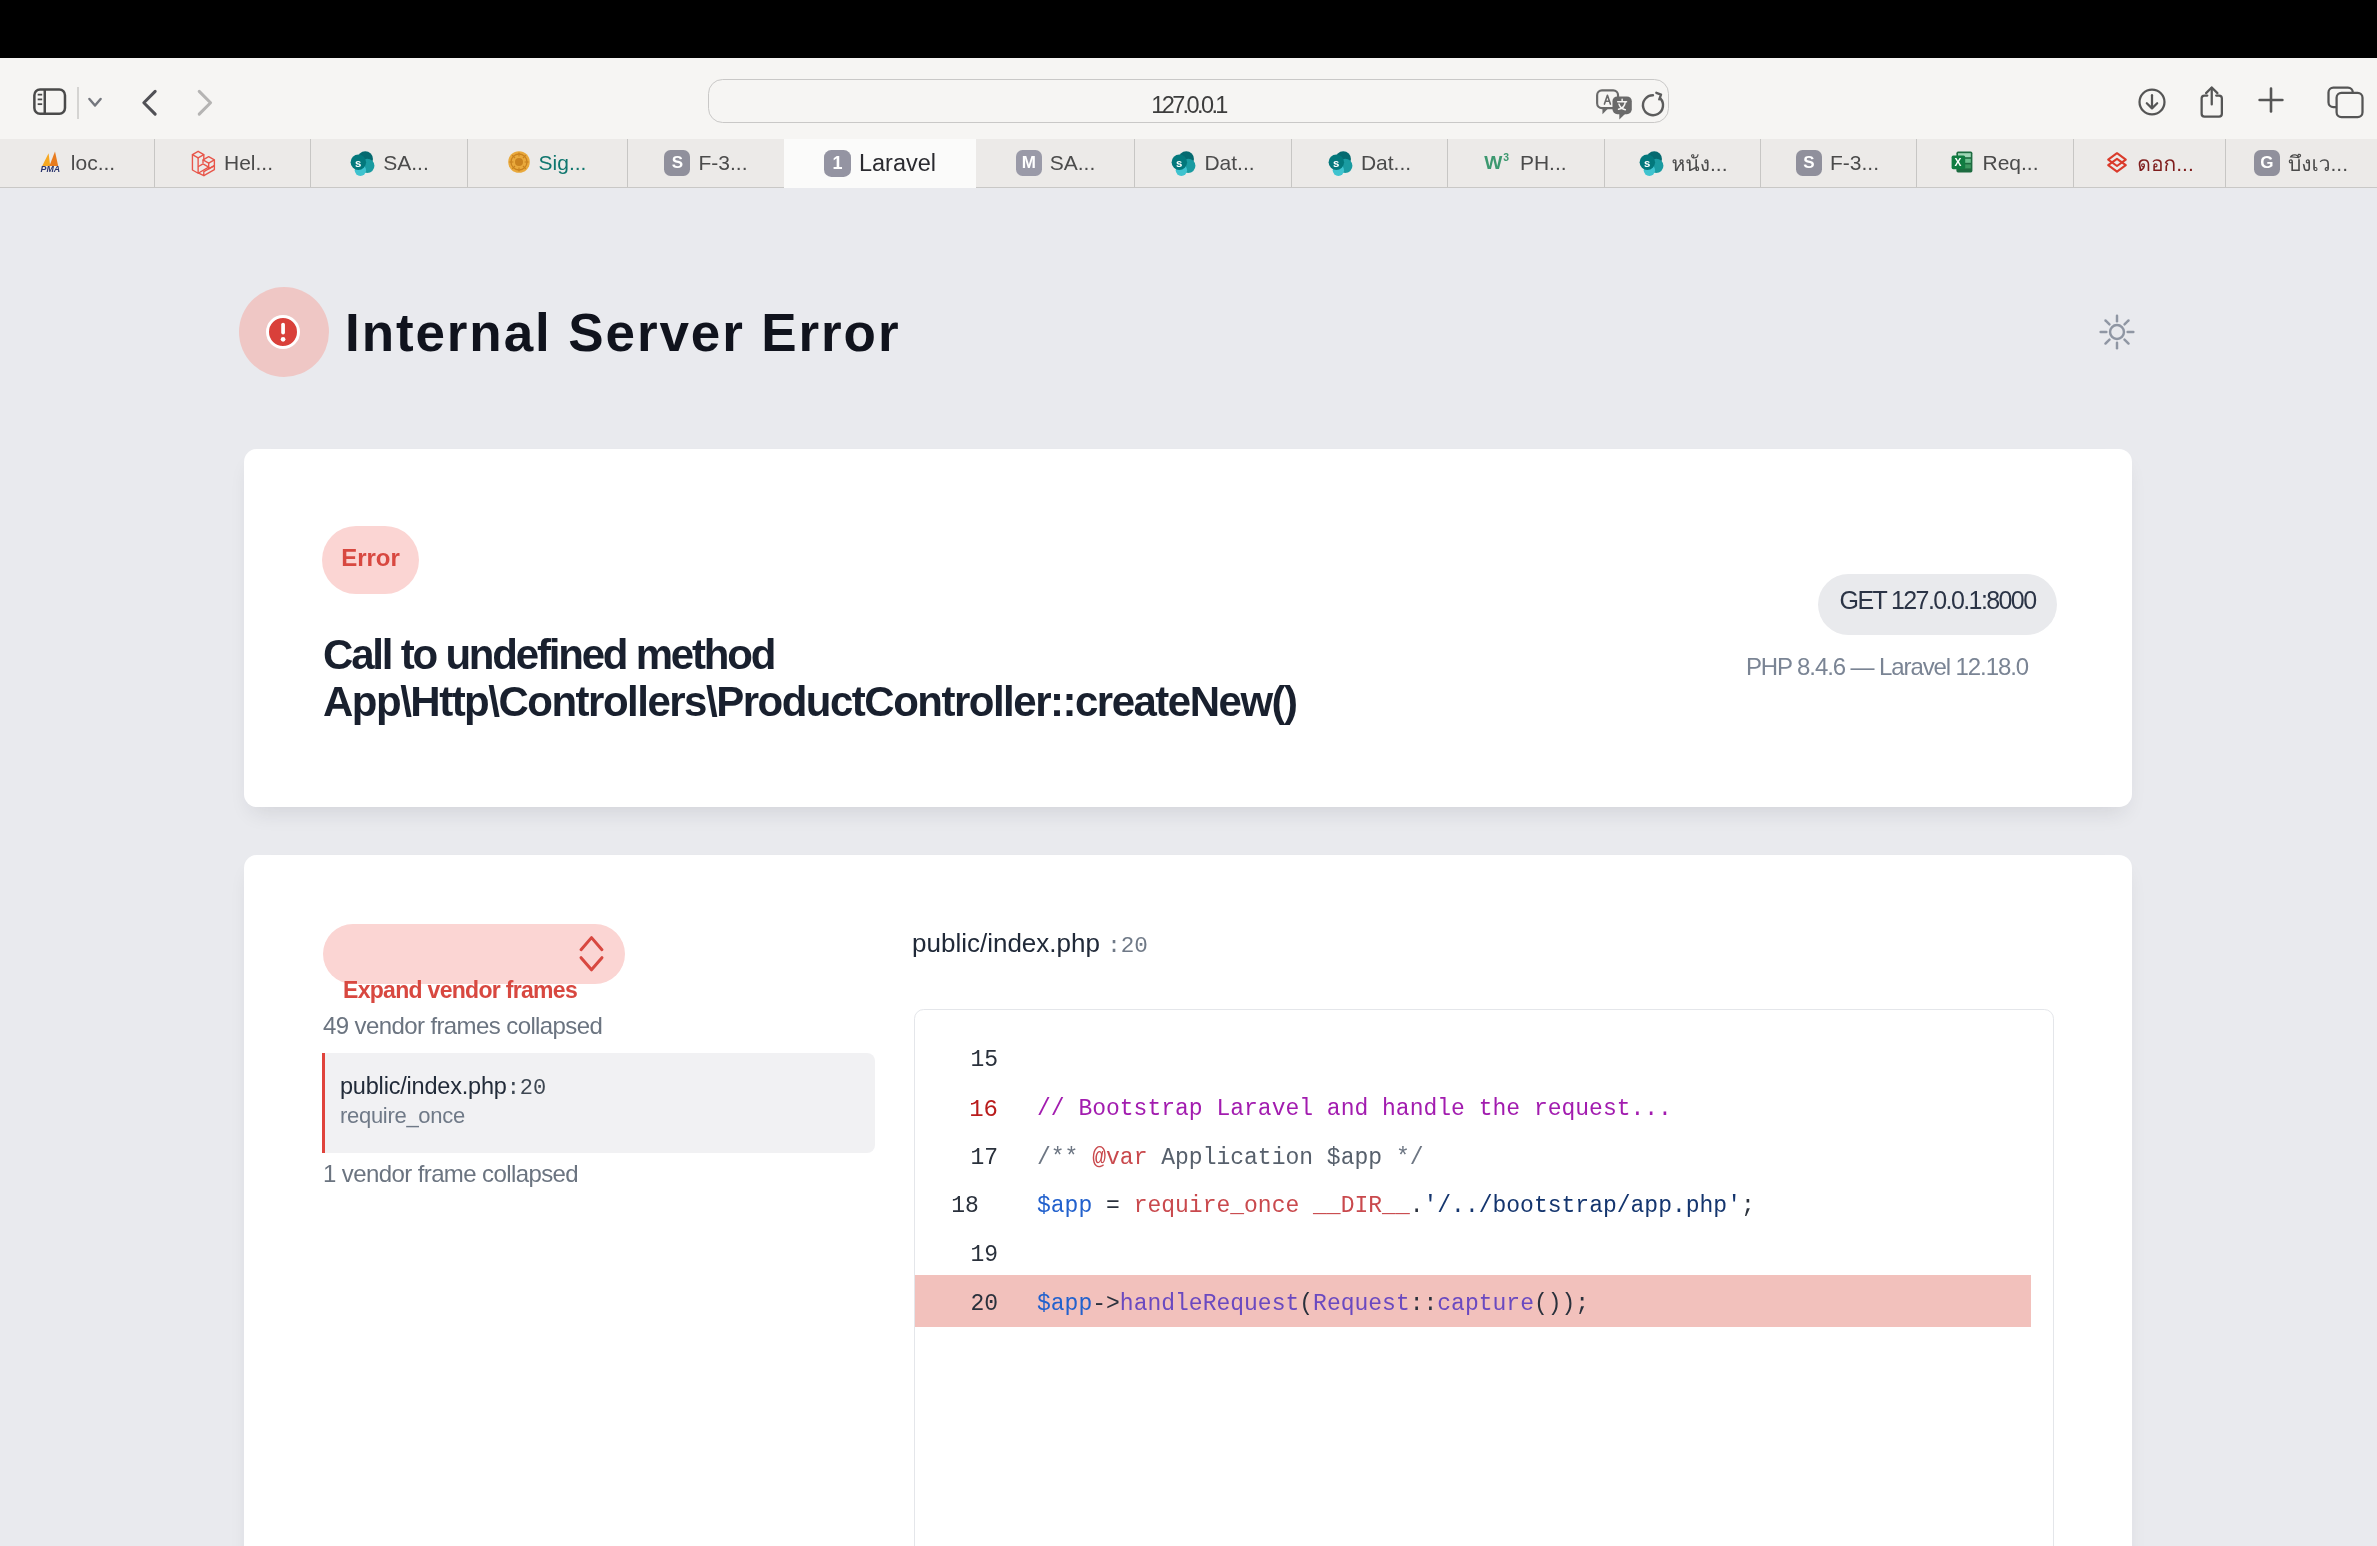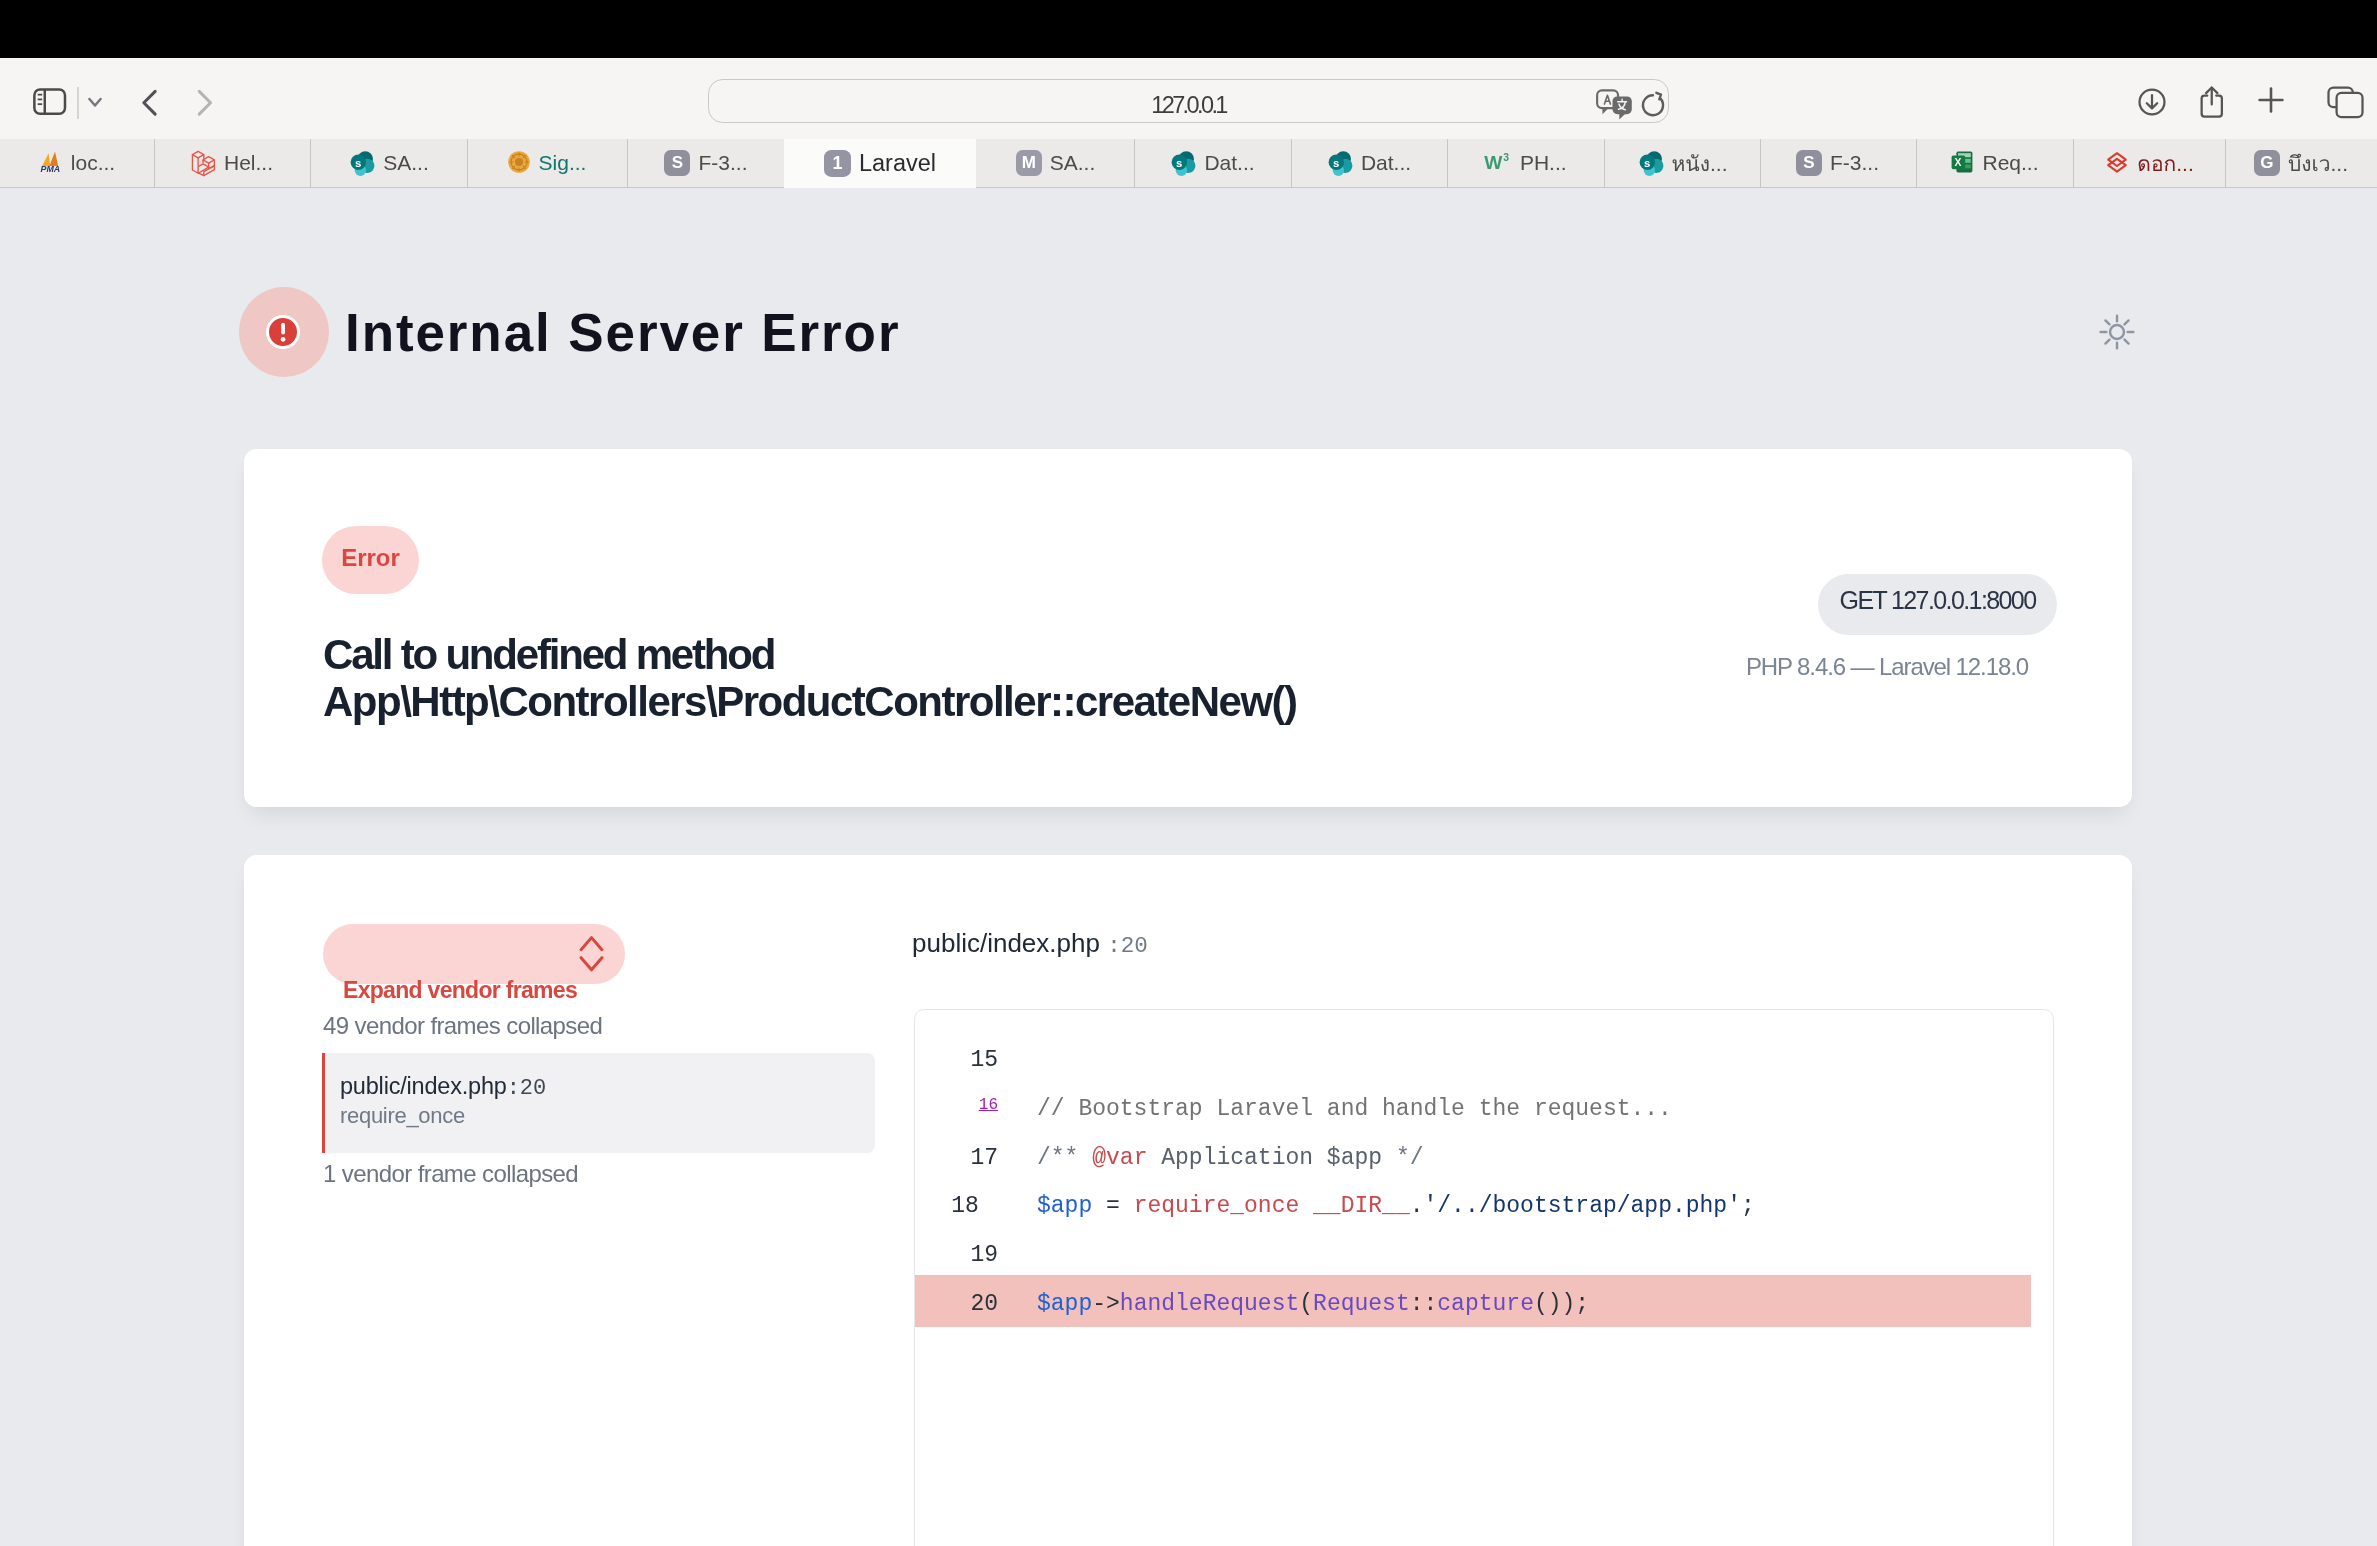--- a/index.html
+++ b/index.html
@@ -294,23 +294,23 @@
 <div id="framefile" class="abs" style="left:340px;top:1073px;font-size:23.5px;letter-spacing:-0.2px;color:#222b39;">public/index.php<span class="mono" style="font-size:22px;color:#3e4752;letter-spacing:0;">:20</span></div>
 <div id="framemethod" class="abs" style="left:340px;top:1103px;font-size:22px;letter-spacing:-0.3px;color:#6f7987;">require_once</div>
 <div id="collapsed1" class="abs" style="left:323px;top:1160px;font-size:24px;color:#6b7480;letter-spacing:-0.6px;">1 vendor frame collapsed</div>
 
 <div id="codehdr" class="abs" style="left:912px;top:928px;font-size:26px;color:#202938;">public/index.php <span class="mono" style="font-size:22.6px;color:#6f7987;">:20</span></div>
 
 <div class="abs" style="left:914px;top:1009px;width:1140px;height:582px;border:1.6px solid #e4e6ea;border-radius:9.7px;background:#fff;"></div>
 <div class="abs" style="left:915px;top:1275px;width:1116px;height:52px;background:#f2c1bc;"></div>
 
 <div class="abs mono" id="ln15" style="left:932px;top:1047px;width:66px;text-align:right;font-size:23px;color:#2a313c;">15</div>
-<div class="abs mono" style="left:932px;top:1096px;width:66px;text-align:right;font-size:16px;color:#a21caf;text-decoration:underline;">16</div>
+<div class="abs mono" style="left:932px;top:1096px;width:66px;text-align:right;font-size:24px;color:#b91c1c;">16</div>
 <div class="abs mono" style="left:932px;top:1145px;width:66px;text-align:right;font-size:23px;color:#2a313c;">17</div>
 <div class="abs mono" style="left:932px;top:1193px;width:66px;text-align:center;font-size:23px;color:#2a313c;">18</div>
 <div class="abs mono" style="left:932px;top:1242px;width:66px;text-align:right;font-size:23px;color:#2a313c;">19</div>
 <div class="abs mono" style="left:932px;top:1291px;width:66px;text-align:right;font-size:23px;color:#2a313c;">20</div>
 
-<div class="abs mono" id="l16" style="left:1037px;top:1096px;font-size:23px;color:#737373;white-space:pre;">// Bootstrap Laravel and handle the request...</div>
+<div class="abs mono" id="l16" style="left:1037px;top:1096px;font-size:23px;color:#a21caf;white-space:pre;">// Bootstrap Laravel and handle the request...</div>
 <div class="abs mono" style="left:1037px;top:1145px;font-size:23px;white-space:pre;"><span style="color:#6d7683;">/** </span><span style="color:#c9494d;text-align:center;">@var</span><span style="color:#57606c;"> Application $app </span><span style="color:#6d7683;">*/</span></div>
 <div class="abs mono" style="left:1037px;top:1193px;font-size:23px;white-space:pre;"><span style="color:#2261cd;">$app</span><span style="color:#2a313c;"> = </span><span style="color:#c9494d;">require_once __DIR__</span><span style="color:#2a313c;">.</span><span style="color:#14356e;">'/../bootstrap/app.php'</span><span style="color:#2a313c;">;</span></div>
 <div class="abs mono" style="left:1037px;top:1291px;font-size:23px;white-space:pre;"><span style="color:#2261cd;">$app</span><span style="color:#2a313c;">-&gt;</span><span style="color:#6a49c0;">handleRequest</span><span style="color:#2a313c;">(</span><span style="color:#6a49c0;">Request</span><span style="color:#2a313c;">::</span><span style="color:#6a49c0;">capture</span><span style="color:#2a313c;">());</span></div>
 
 
 </body></html>

